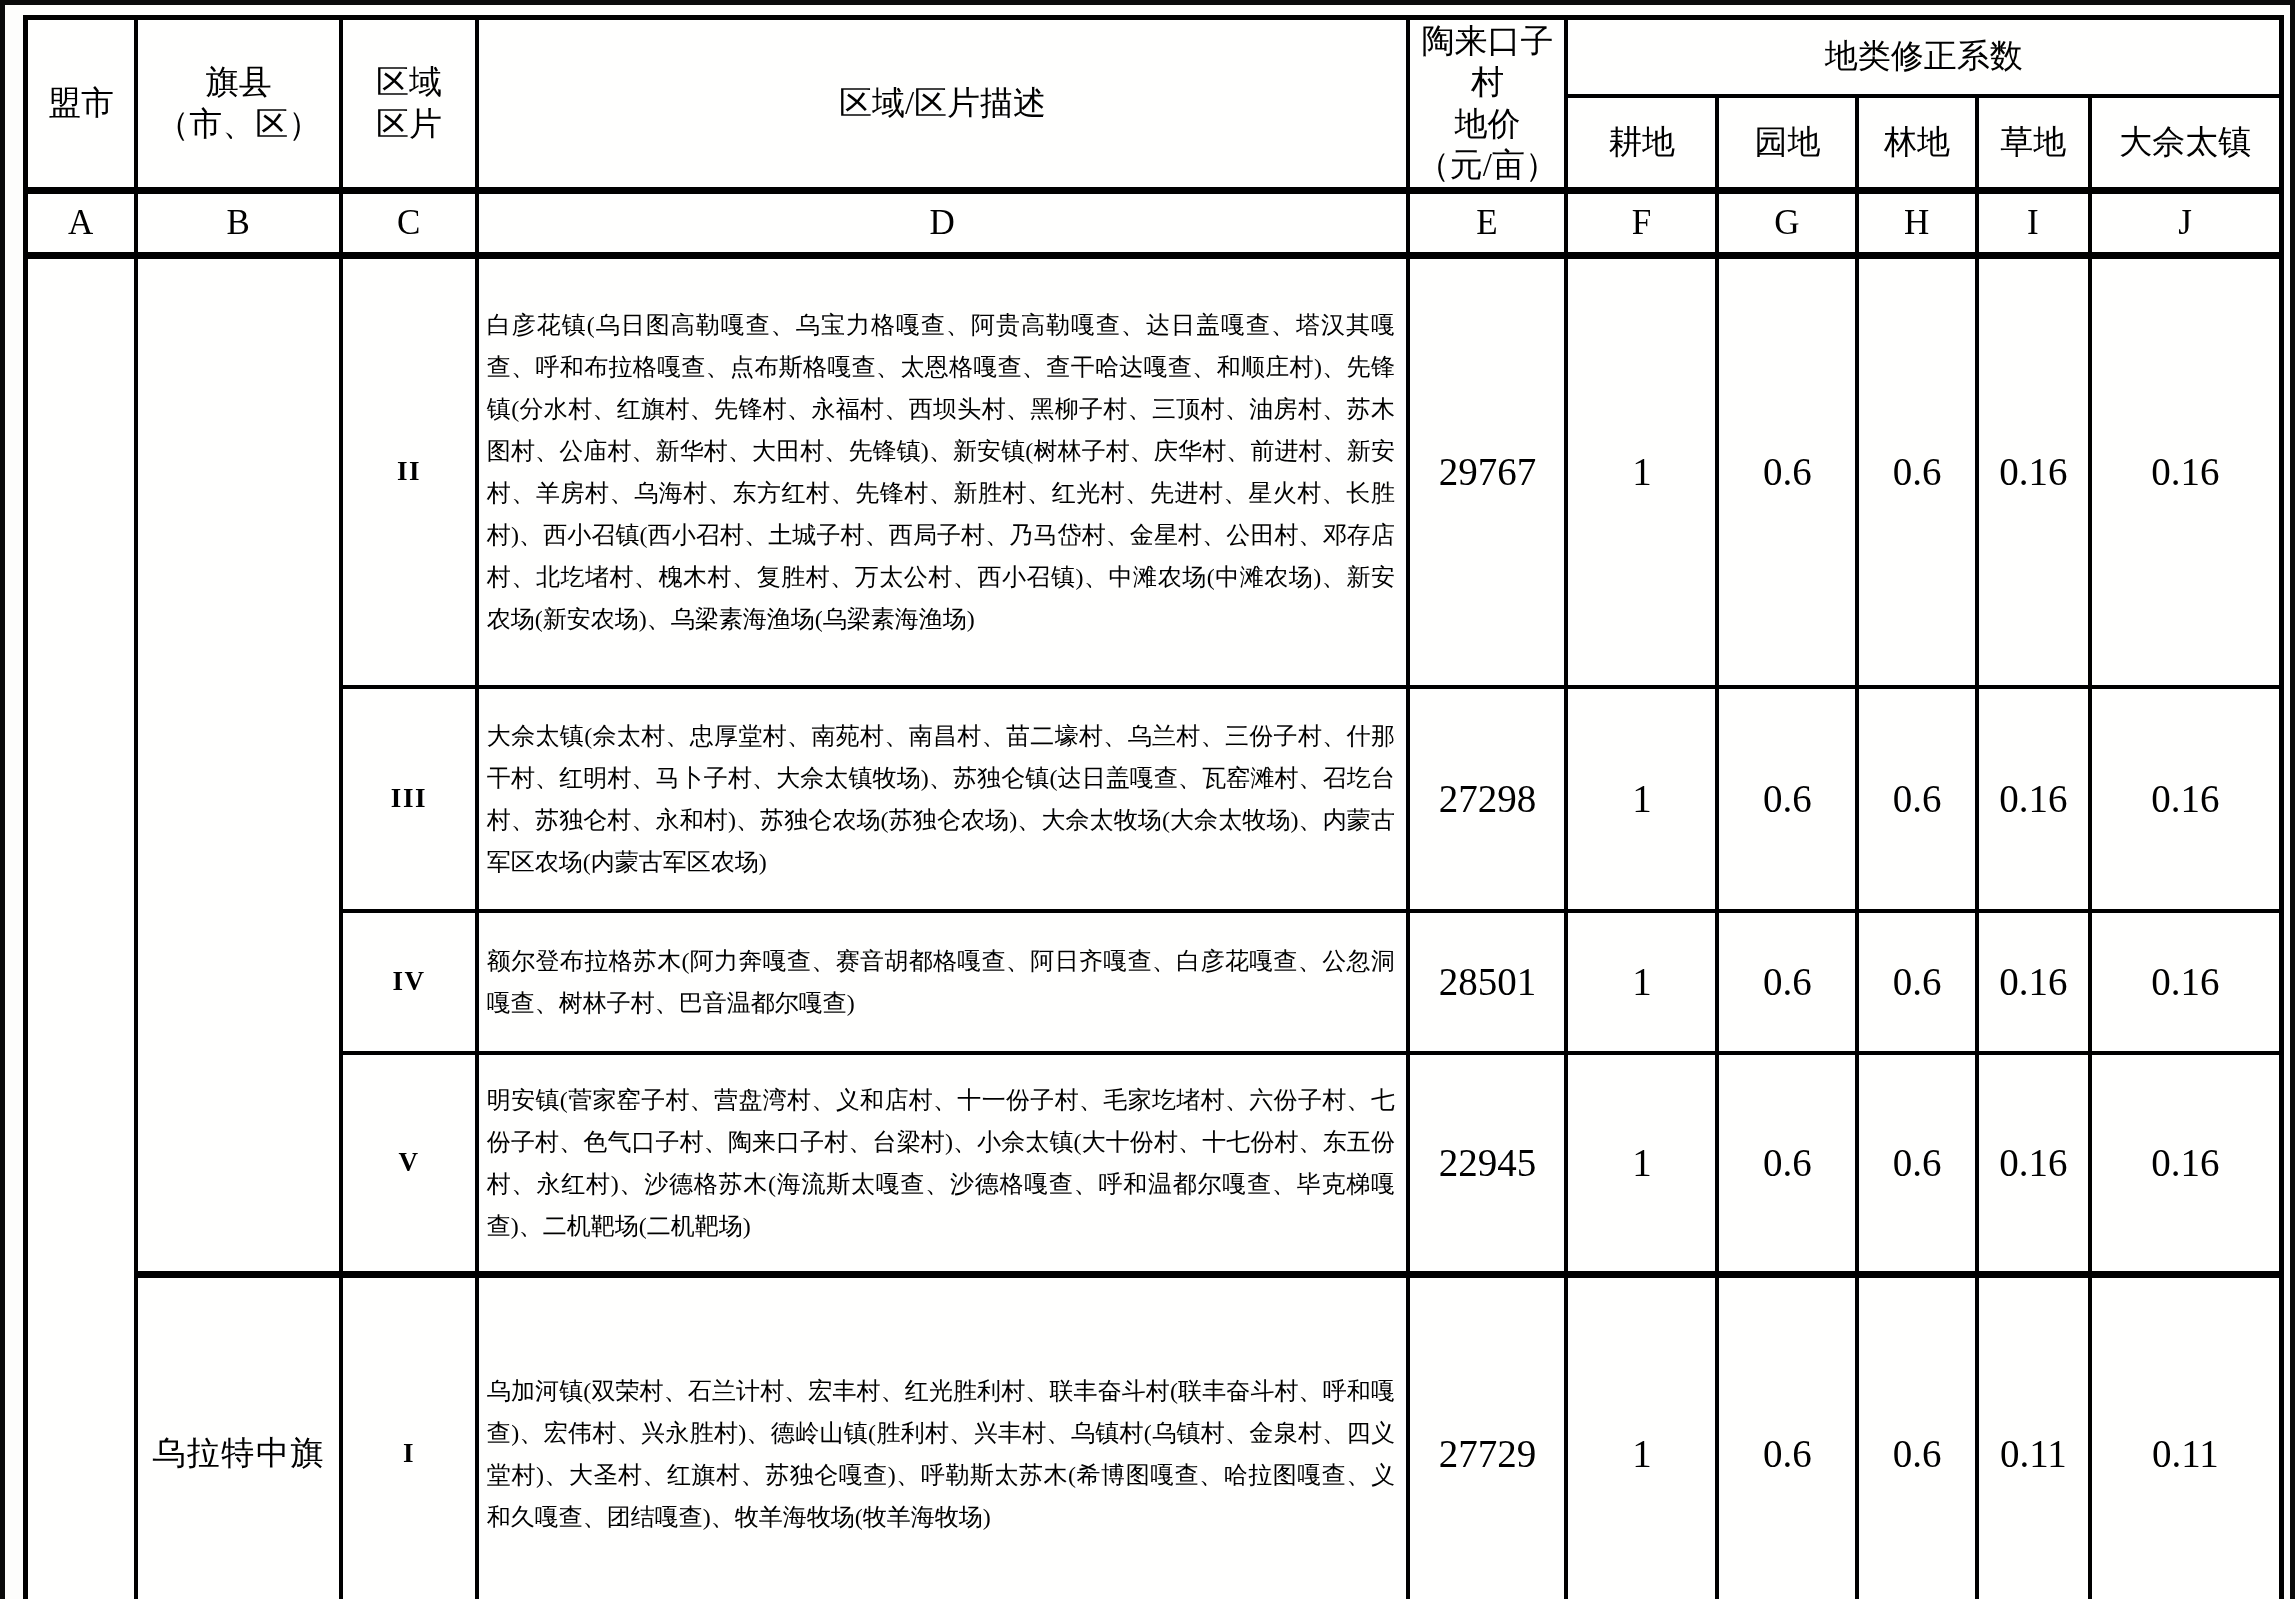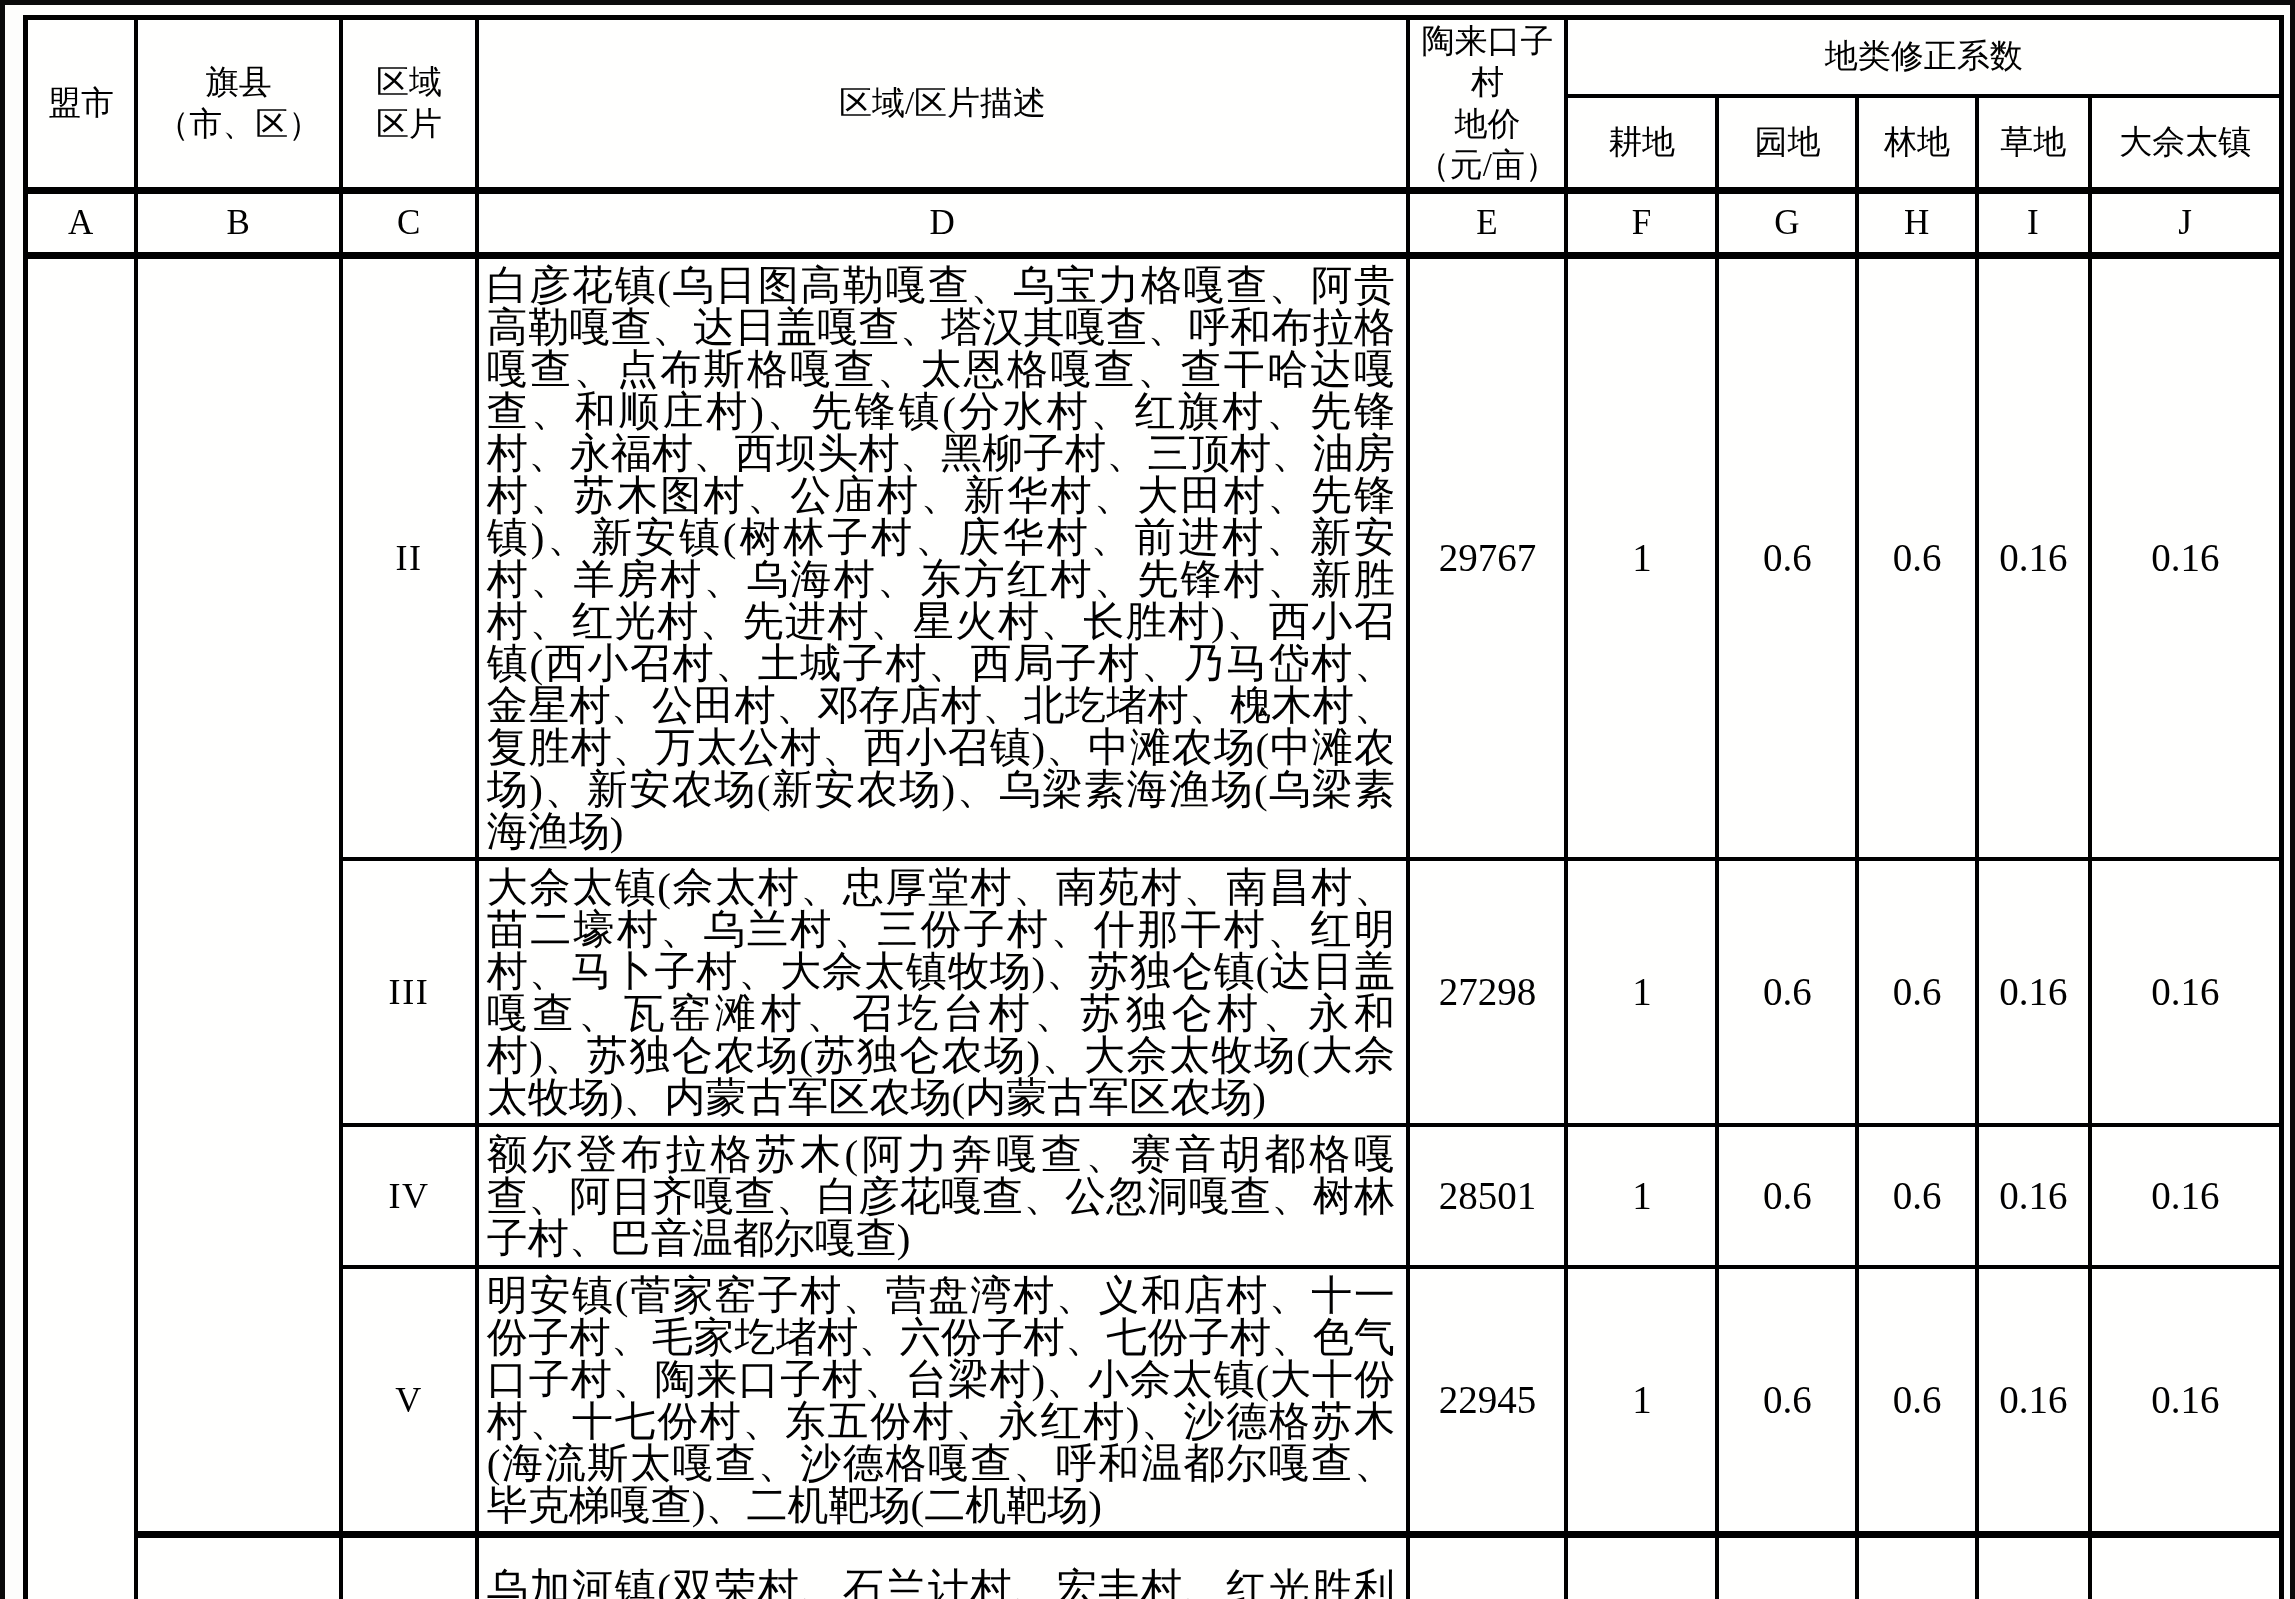--- a/index.html
+++ b/index.html
@@ -46,28 +46,28 @@
   tr.r-ii  td{height:416px;}
   tr.r-iii td{height:210px;}
   tr.r-iv  td{height:128px;}
   tr.r-v   td{height:206px;}
   tr.r-i   td{height:342px;}
   
   .bb8{border-bottom-width:7.4px !important;}
   
   .letter{font-size:35px;font-weight:normal;letter-spacing:0.8px;}
   
-  .zone{font-size:36px;font-weight:normal;letter-spacing:1.6px;}
+  .zone{font-size:27px;font-weight:bold;letter-spacing:1.6px;}
   
   .desc{
     text-align:justify;
     text-align-last:left;
     vertical-align:middle;
     padding:5px 11.5px 5px 8.2px;
-    font-size:41px;
+    font-size:24px;
     line-height:42px;
     word-break:break-all;
   }
   .hline{display:block;}
   .num{font-size:39px;}
   .county{font-size:33px;letter-spacing:1.6px;}
 </style>
 </head>
 <body>
 

